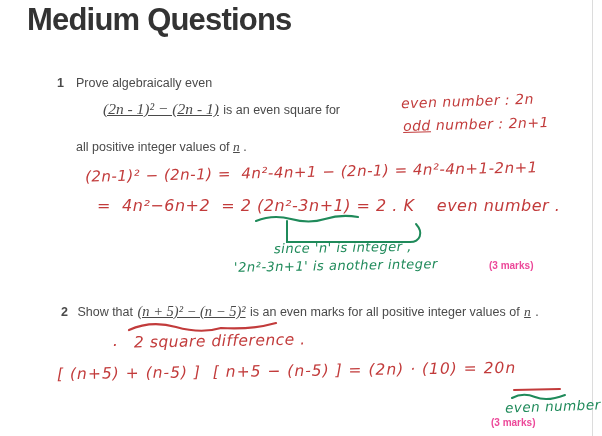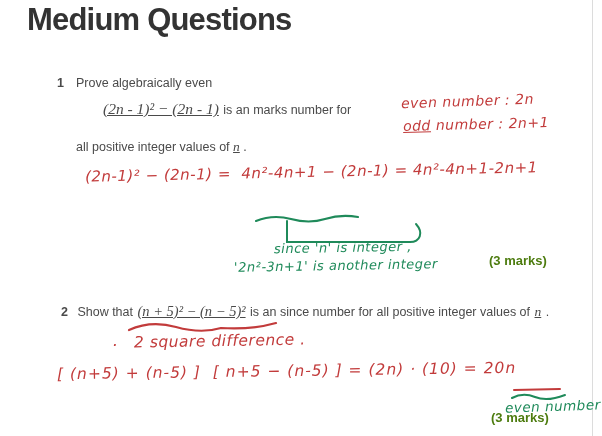--- a/index.html
+++ b/index.html
@@ -12,73 +12,74 @@
   body{font-family:"Liberation Sans", sans-serif;}
   .screen{position:relative;width:602px;height:436px;background:#ffffff;overflow:hidden;padding-left:40px;}
   .abs{position:absolute;}
   .edge-line{position:absolute;left:592px;top:0;width:1px;height:436px;background:#dcdcdc;}
   .page-title{font-size:31px;font-weight:800;letter-spacing:-0.8px;color:var(--heading);}
   .body-text{font-size:12.5px;color:var(--text);}
   .qnum{font-size:12.5px;font-weight:bold;color:var(--text);}
   .math{font-family:"Liberation Serif", serif;font-style:italic;color:var(--text);text-decoration:underline;}
   .math-lg{font-size:15.5px;}
   .math-md{font-size:14.5px;}
-  .marks{font-size:13px;font-weight:bold;color:#4d7c0f;}
+  .marks{font-size:10px;font-weight:bold;color:#ec4899;margin-top:7px;}
   .ink{font-family:"DejaVu Sans", sans-serif;font-style:italic;white-space:pre;letter-spacing:0.5px;}
   .ink-red{color:var(--ink-red);}
   .ink-green{color:var(--ink-green);}
   .u{text-decoration:underline;}
   svg{display:block;}
 </style>
 </head>
 <body>
 
 <div class="screen">
 
   <div class="edge-line"></div>
 
   <div class="abs page-title" style="left:27px;top:2px;">Medium Questions</div>
 
   <div class="abs qnum" style="left:57px;top:76px;">1</div>
   <div class="abs body-text" style="left:76px;top:76px;">Prove algebraically even</div>
 
   <div class="abs" style="left:103px;top:100px;">
     <span class="math math-lg">(2n - 1)² − (2n - 1)</span>
-    <span class="body-text">is an marks number for</span>
+    <span class="body-text">is an even square for</span>
   </div>
 
   <div class="abs body-text" style="left:76px;top:139px;text-align:right;">
     <span>all positive integer values of</span>
     <span class="math" style="font-size:13.5px;">n</span>
     <span>.</span>
   </div>
 
   <div class="abs ink ink-red" style="left:401px;top:93px;font-size:14px;transform:rotate(-2deg);">even number : 2n</div>
   <div class="abs ink ink-red" style="left:403px;top:116px;font-size:14px;transform:rotate(-1.5deg);"><span class="u">odd</span><span> number : 2n+1</span></div>
 
   <div class="abs ink ink-red" style="left:85px;top:163px;font-size:15px;transform:rotate(-1.2deg);">(2n-1)² − (2n-1) =  4n²-4n+1 − (2n-1) = 4n²-4n+1-2n+1</div>
+  <div class="abs ink ink-red" style="left:97px;top:196px;font-size:16px;">=  4n²−6n+2  = 2 (2n²-3n+1) = 2 . K    even number .</div>
 
   <svg class="abs" style="left:253px;top:213px;" width="110" height="12" viewBox="0 0 110 12">
     <path d="M3,8 Q20,1 38,6 T72,6 T105,4" fill="none" stroke="#1f8a5a" stroke-width="2" stroke-linecap="round"></path>
   </svg>
 
   <svg class="abs" style="left:280px;top:218px;" width="150" height="30" viewBox="0 0 150 30">
     <path d="M7,3 L7,24 L130,24 C140,24 144,15 136,6" fill="none" stroke="#1f8a5a" stroke-width="2" stroke-linecap="round"></path>
   </svg>
 
   <div class="abs ink ink-green" style="left:274px;top:240px;font-size:13px;transform:rotate(-1deg);">since 'n' is integer ,</div>
   <div class="abs ink ink-green" style="left:234px;top:258px;font-size:13px;transform:rotate(-1deg);">'2n²-3n+1' is another integer</div>
 
   <div class="abs marks" style="left:489px;top:253px;">(3 marks)</div>
 
   <div class="abs" style="left:61px;top:302px;white-space:nowrap;">
     <span class="qnum">2</span>
     <span class="body-text" style="margin-left:5px;">Show that</span>
     <span class="math math-md">(n + 5)² − (n − 5)²</span>
-    <span class="body-text">is an since number for all positive integer values of</span>
+    <span class="body-text">is an even marks for all positive integer values of</span>
     <span class="math" style="font-size:13.5px;">n</span>
     <span class="body-text">.</span>
   </div>
 
   <svg class="abs" style="left:126px;top:320px;" width="155" height="14" viewBox="0 0 155 14">
     <path d="M3,10 Q25,0 50,7 T95,8 Q125,10 150,3" fill="none" stroke="#c23b3b" stroke-width="2.2" stroke-linecap="round"></path>
   </svg>
 
   <div class="abs ink ink-red" style="left:112px;top:336px;font-size:16px;">·</div>
   <div class="abs ink ink-red" style="left:134px;top:332px;font-size:15.5px;transform:rotate(-1deg);">2 square difference .</div>

